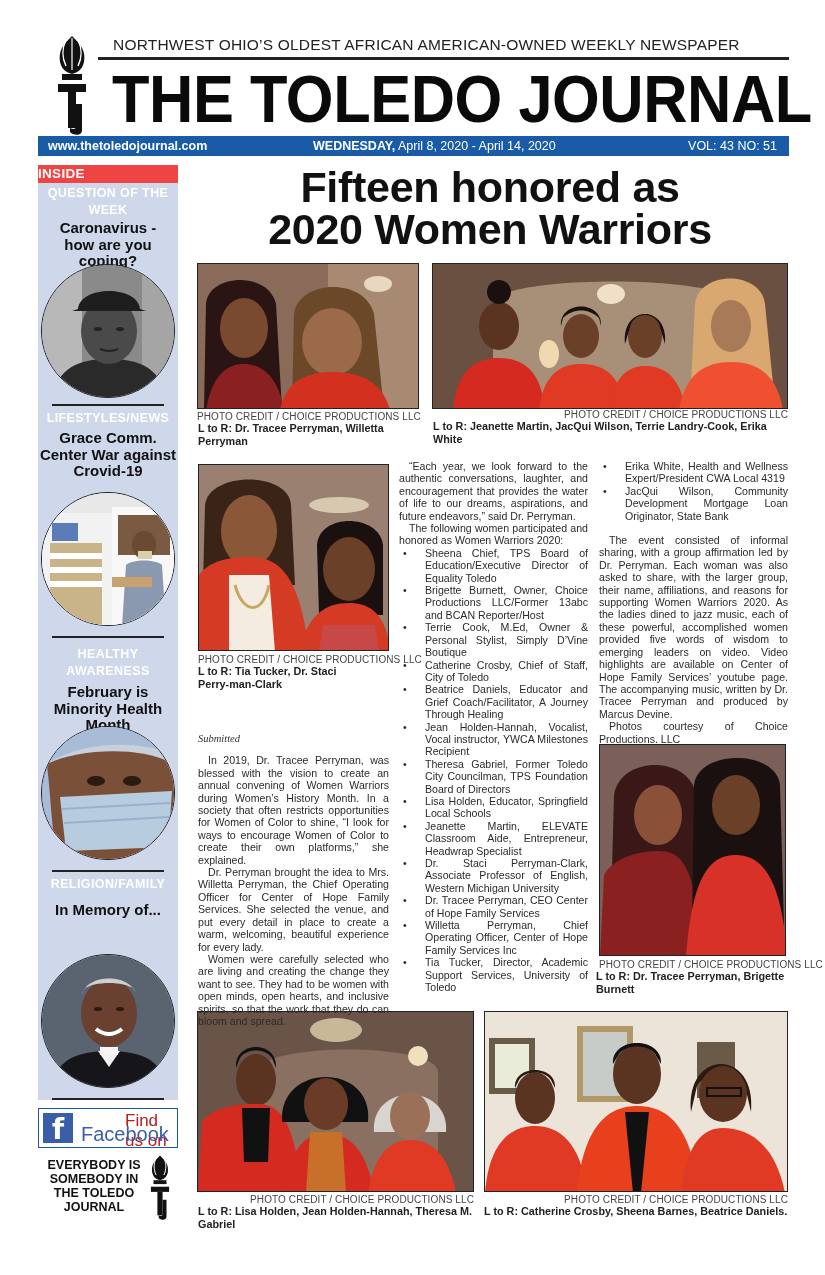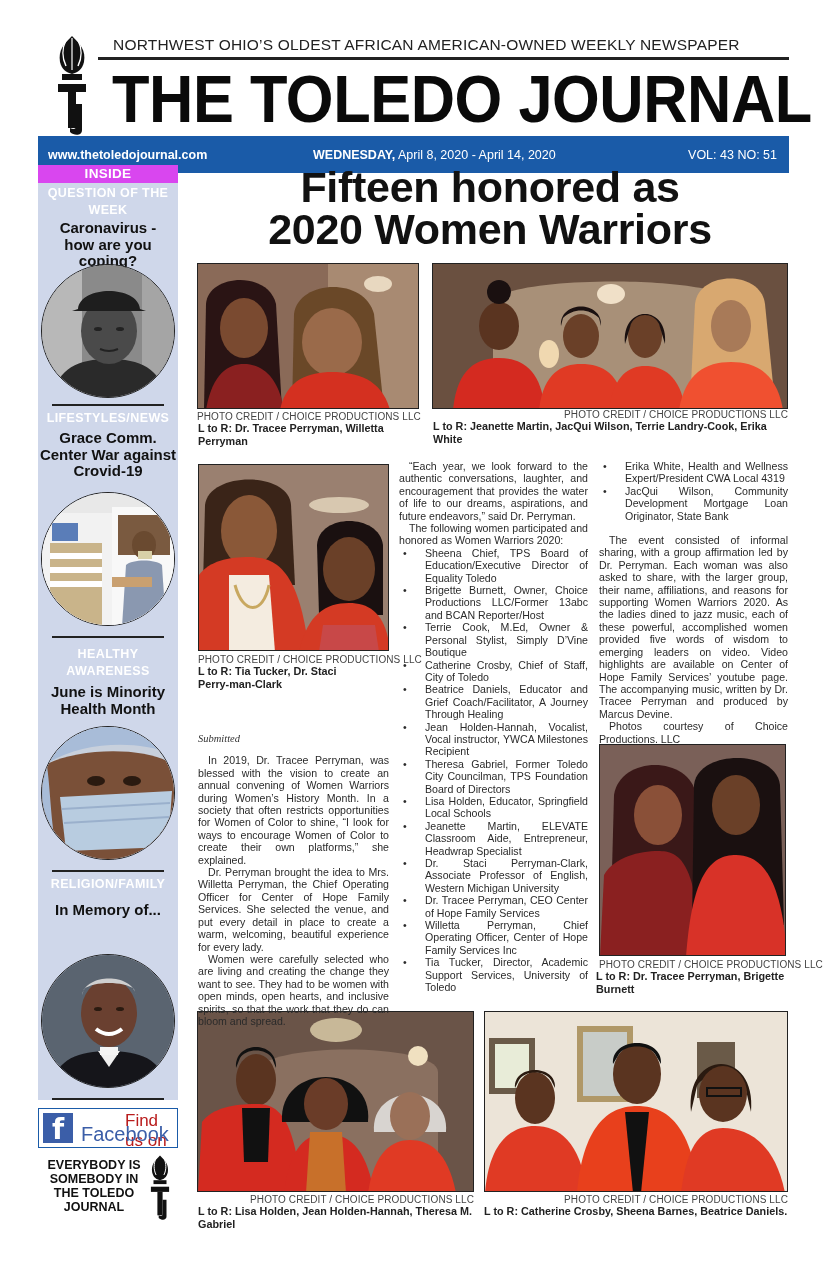--- a/index.html
+++ b/index.html
@@ -5,29 +5,29 @@
   * { box-sizing: border-box; margin: 0; padding: 0; }
   html, body { width: 825px; height: 1275px; background: #ffffff; overflow: hidden; }
   body { position: relative; font-family: "Liberation Sans", sans-serif; color: #111; }
 
   
   .torch { position: absolute; left: 52px; top: 34px; width: 40px; height: 104px; }
   .tagline { position: absolute; left: 113px; top: 36px; width: 676px; font-size: 15.5px; letter-spacing: 0.2px; color: #222; white-space: nowrap; }
   .tagline-rule { position: absolute; left: 98px; top: 57px; width: 691px; height: 3px; background: #222; }
   .masthead-title { position: absolute; left: 112px; top: 66px; font-family: "Liberation Sans", sans-serif; font-weight: 700; font-size: 66px; line-height: 66px; letter-spacing: -0.5px; transform: scaleX(0.93); transform-origin: left top; white-space: nowrap; color: #0a0a0a; }
 
-  .dateline { position: absolute; left: 38px; top: 136px; width: 751px; height: 37px; background: #1a5ba8; color: #fff; font-size: 12.5px; display: flex; align-items: center; }
+  .dateline { position: absolute; left: 38px; top: 136px; width: 751px; height: 20px; background: #1a5ba8; color: #fff; font-size: 12.5px; display: flex; align-items: center; }
   .dateline .url { position: absolute; left: 10px; font-weight: 700; }
   .dateline .date { position: absolute; left: 275px; }
   .dateline .date b { font-weight: 700; }
   .dateline .vol { position: absolute; right: 12px; font-weight: 400; }
 
   
   .sidebar { position: absolute; left: 38px; top: 165px; width: 140px; height: 935px; background: #cfd7ea; }
-  .inside-header { background: #d946ef; color: #fff; text-align: center; font-weight: 700; font-size: 13.5px; height: 18px; line-height: 18px; letter-spacing: 0.3px; }
+  .inside-header { background: #ef4444; color: #fff; font-weight: 700; font-size: 13.5px; height: 18px; line-height: 18px; letter-spacing: 0.3px; }
   .sb-section { position: absolute; left: 0; width: 140px; text-align: center; }
   .sb-kicker { color: #ffffff; font-weight: 700; font-size: 12.5px; line-height: 17px; letter-spacing: 0.4px; }
   .sb-headline { color: #111; font-weight: 700; font-size: 15px; line-height: 16.5px; margin-top: 1px; }
   .sb-rule { position: absolute; left: 14px; width: 112px; height: 2px; background: #222; }
   .sb-photo { position: absolute; left: 3px; width: 134px; height: 134px; border-radius: 50%; border: 1.5px solid #222; overflow: hidden; }
 
   .fb-box { position: absolute; left: 38px; top: 1108px; width: 140px; height: 40px; border: 1px solid #1a5ba8; background: #fff; }
   .fb-logo { position: absolute; left: 4px; top: 4px; width: 30px; height: 30px; background: #3b5ea8; color: #fff; font-weight: 700; font-size: 28px; line-height: 34px; text-align: center; font-family: "DejaVu Sans", sans-serif; overflow: hidden; }
   .fb-text1 { position: absolute; left: 42px; top: 2px; color: #b91c1c; font-size: 17px; margin-left: 44px; }
   .fb-text2 { position: absolute; left: 42px; top: 14px; color: #3b5ea8; font-size: 20px; line-height: 22px; }
@@ -118,21 +118,21 @@
       <ellipse cx="102" cy="52" rx="12" ry="14" fill="#6a4a30"></ellipse>
       <rect x="96" y="58" width="14" height="8" fill="#d8d0a8"></rect>
       <path d="M80 134 L84 72 C90 66 114 66 120 72 L124 134 Z" fill="#8a98b0"></path>
       <rect x="70" y="84" width="40" height="10" fill="#c9a070"></rect>
     </svg>
   </div>
   <div class="sb-rule" style="top:471px;"></div>
 
   <div class="sb-section" style="top:481px;">
     <div class="sb-kicker" style="padding:0 26px;">HEALTHY AWARENESS</div>
-    <div class="sb-headline" style="margin-top:4px;">June is Minority Health Month</div>
+    <div class="sb-headline" style="margin-top:4px;">February is Minority Health Month</div>
   </div>
   <div class="sb-photo" style="top:561px;">
     <svg width="134" height="134" viewBox="0 0 134 134">
       <rect width="134" height="134" fill="#c8d0dc"></rect>
       <path d="M0 0 L134 0 L134 30 C110 14 40 10 0 40 Z" fill="#a8bcd8"></path>
       <path d="M0 40 C30 20 110 18 134 40 L134 134 L0 134 Z" fill="#7a5038"></path>
       <ellipse cx="54" cy="54" rx="9" ry="5" fill="#2a1a10"></ellipse>
       <ellipse cx="90" cy="54" rx="9" ry="5" fill="#2a1a10"></ellipse>
       <path d="M18 70 L130 64 L126 120 L24 124 Z" fill="#b8cce0"></path>
       <path d="M20 82 L128 76 M22 96 L127 90" stroke="#9ab0cc" stroke-width="2"></path>

